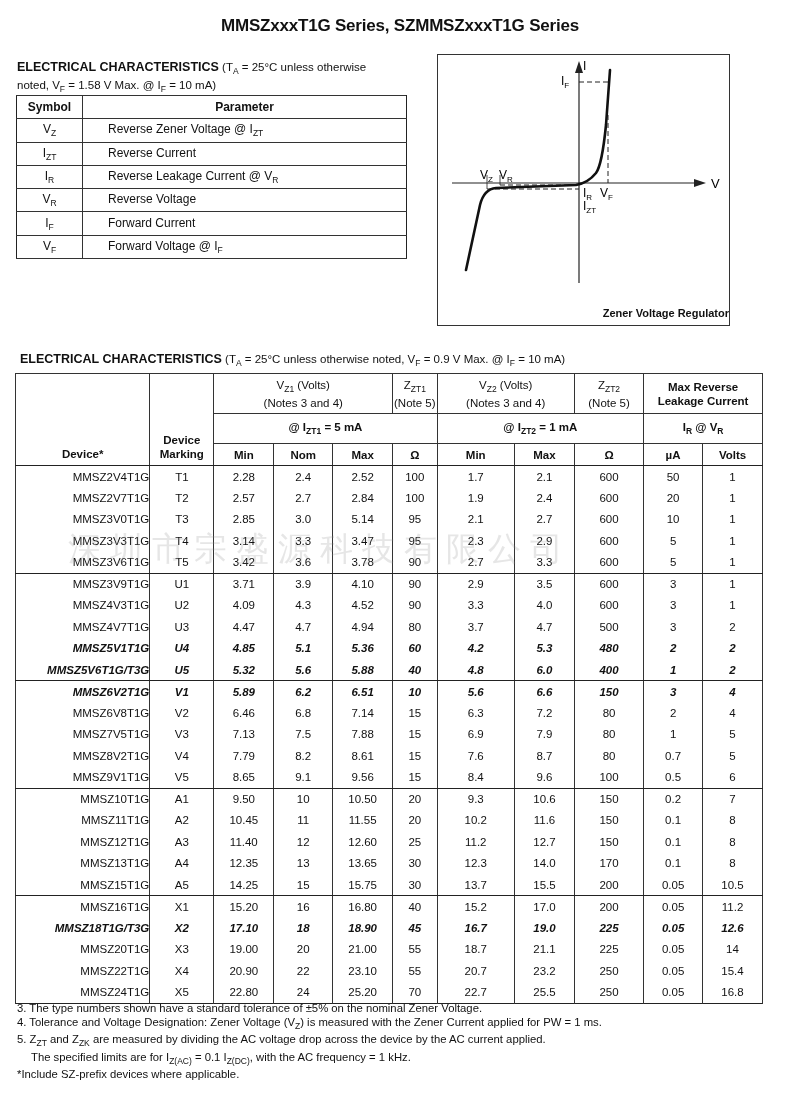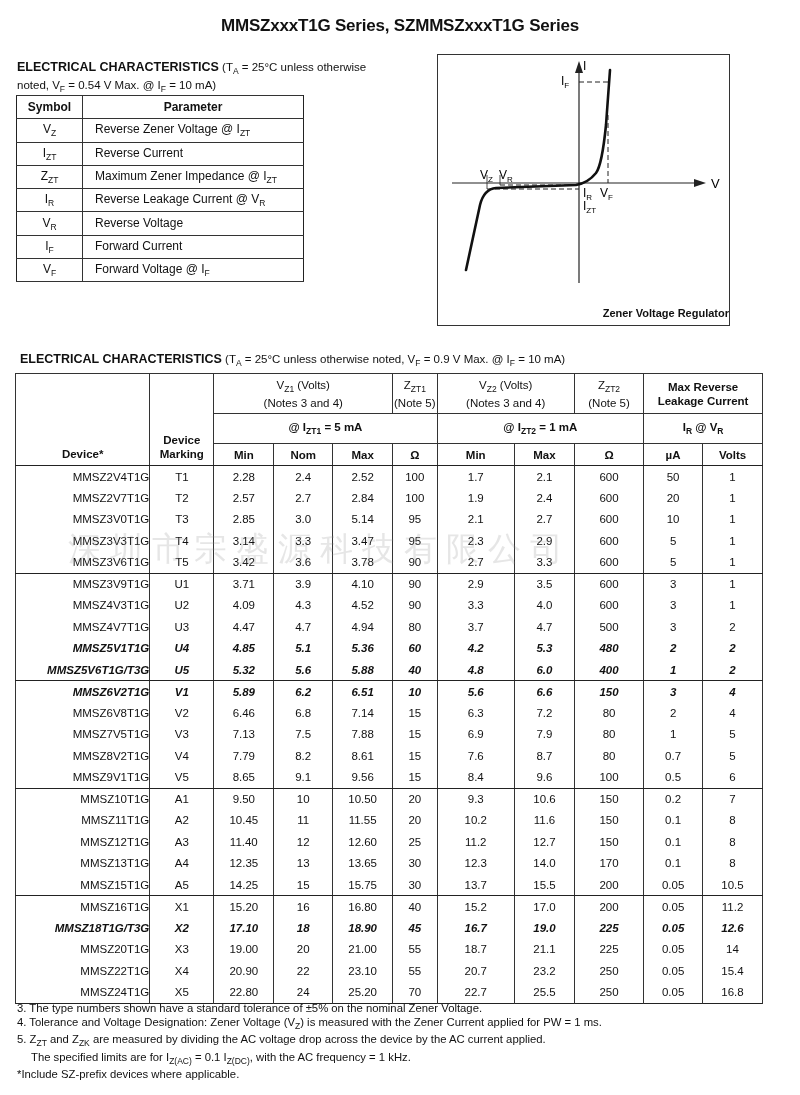--- a/index.html
+++ b/index.html
@@ -9,28 +9,28 @@
   .page-title {
     position: absolute; top: 16px; left: 0; width: 800px; text-align: center;
     font-size: 17px; font-weight: bold; letter-spacing: -0.2px;
   }
 
   
   .ec1-heading { position: absolute; left: 17px; top: 60px; width: 350px; font-size: 11.5px; line-height: 14px; }
   .ec1-heading b { font-size: 12.5px; }
   sub { font-size: 8.5px; vertical-align: -3px; }
   .sym-table {
-    position: absolute; left: 16px; top: 95px; width: 288px;
+    position: absolute; left: 16px; top: 95px; width: 391px;
     border-collapse: collapse; font-size: 12px;
     border-top: 1.5px solid #222; border-bottom: 1.5px solid #222;
   }
   .sym-table th, .sym-table td { border: 1px solid #333; height: 23.3px; }
   .sym-table th { font-weight: bold; text-align: center; font-size: 12px; }
   .sym-table td.sym { text-align: center; width: 66px; }
-  .sym-table td.par { padding-left: 12px; }
+  .sym-table td.par { padding-left: 25px; }
   .sym-table tr > *:first-child { border-left: 1.5px solid #222; }
   .sym-table tr > *:last-child { border-right: 1.5px solid #222; }
 
   
   .diagram-box {
     position: absolute; left: 437px; top: 54px; width: 293px; height: 272px;
     border: 1.5px solid #333;
   }
   .diagram-box svg { position: absolute; left: 0; top: 0; }
   .diagram-caption {
@@ -64,42 +64,38 @@
     position: absolute; left: 68px; top: 527px; font-size: 33px; color: rgba(140,140,140,0.22);
     letter-spacing: 9px; font-family: "DejaVu Sans", sans-serif; pointer-events: none; white-space: nowrap;
   }
 </style>
 </head>
 <body>
 
 <div class="page-title">MMSZxxxT1G Series, SZMMSZxxxT1G Series</div>
 
 <div class="ec1-heading">
-  <b>ELECTRICAL CHARACTERISTICS</b><span> (T</span><sub>A</sub><span> = 25°C unless otherwise noted, V</span><sub>F</sub><span> = 0.54 V Max. @ I</span><sub>F</sub><span> = 10 mA)</span>
+  <b>ELECTRICAL CHARACTERISTICS</b><span> (T</span><sub>A</sub><span> = 25°C unless otherwise noted, V</span><sub>F</sub><span> = 1.58 V Max. @ I</span><sub>F</sub><span> = 10 mA)</span>
 </div>
 
 <table class="sym-table">
   <thead>
     <tr>
       <th>Symbol</th>
       <th>Parameter</th>
     </tr>
   </thead>
   <tbody id="sym-body">
       <tr>
         <td class="sym"><span>V</span><sub>Z</sub></td>
         <td class="par"><span>Reverse Zener Voltage @ I</span><sub>ZT</sub></td>
       </tr>
       <tr>
         <td class="sym"><span>I</span><sub>ZT</sub></td>
         <td class="par"><span>Reverse Current</span><sub></sub></td>
-      </tr>
-      <tr>
-        <td class="sym"><span>Z</span><sub>ZT</sub></td>
-        <td class="par"><span>Maximum Zener Impedance @ I</span><sub>ZT</sub></td>
       </tr>
       <tr>
         <td class="sym"><span>I</span><sub>R</sub></td>
         <td class="par"><span>Reverse Leakage Current @ V</span><sub>R</sub></td>
       </tr>
       <tr>
         <td class="sym"><span>V</span><sub>R</sub></td>
         <td class="par"><span>Reverse Voltage</span><sub></sub></td>
       </tr>
       <tr>

